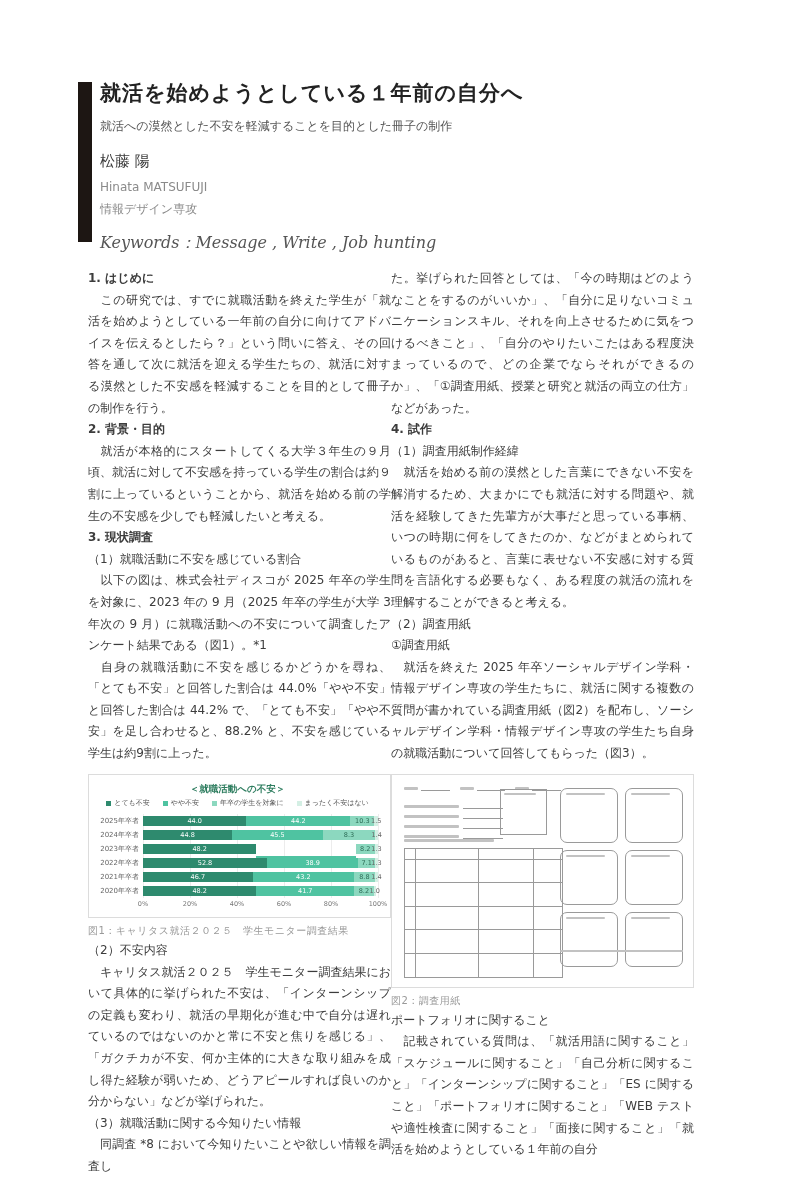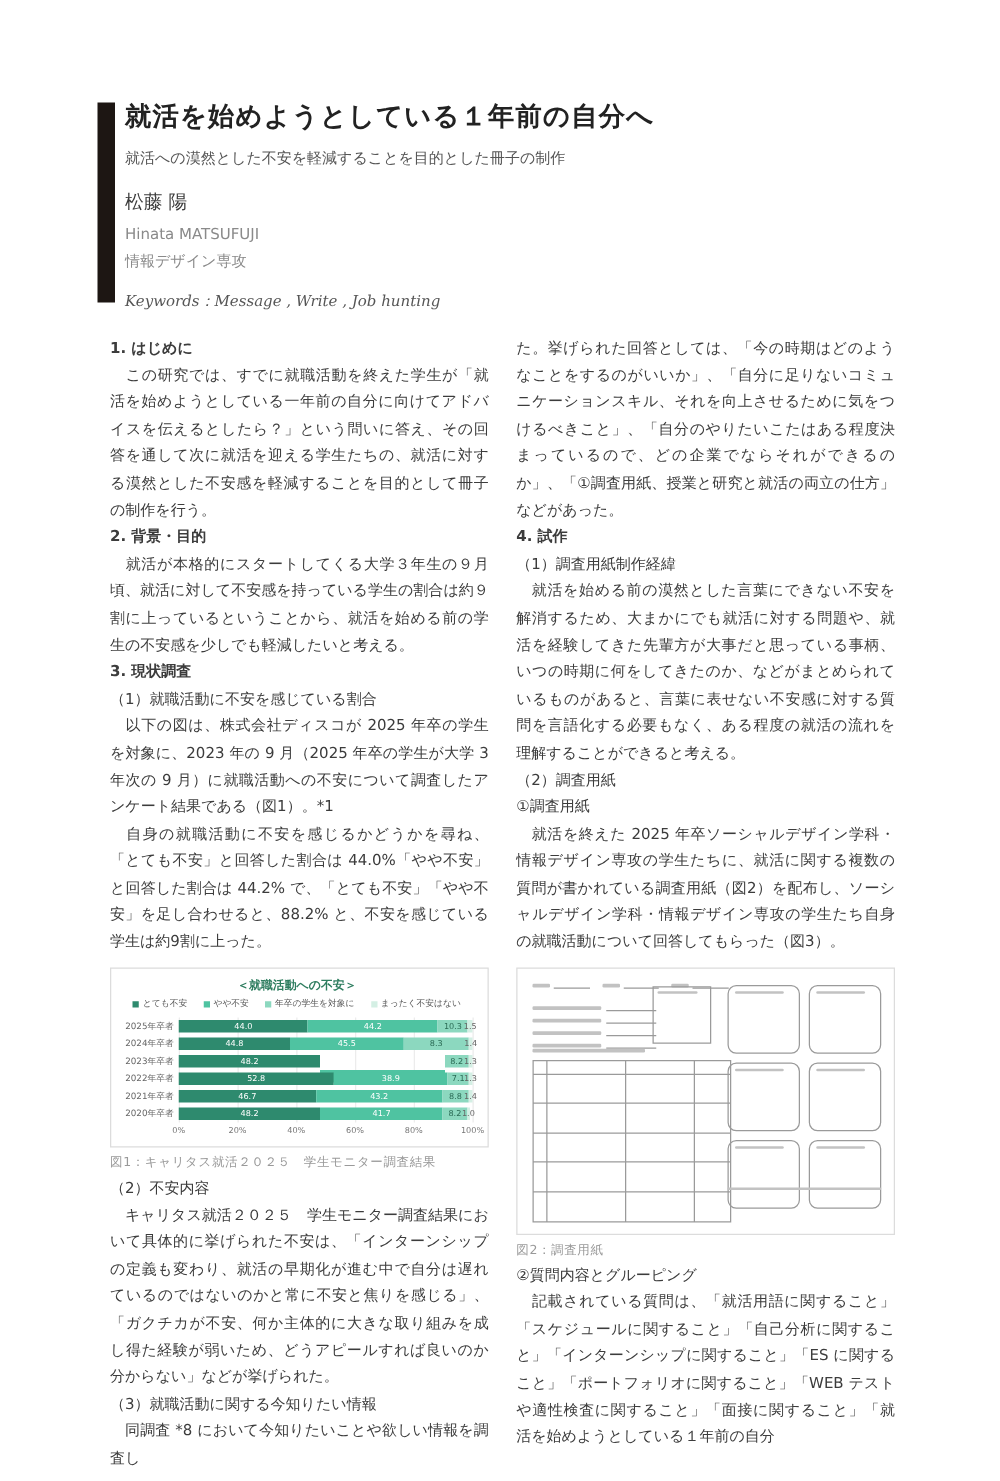--- a/index.html
+++ b/index.html
@@ -11,25 +11,25 @@
 
   
   .header { position:absolute; left:78px; top:80px; width:640px; }
   .header-bar { position:absolute; left:0; top:2px; width:14px; height:160px; background:#1d1613; }
   .header-content { margin-left:22px; }
   .title { font-size:21px; font-weight:bold; color:#222; letter-spacing:1px; line-height:1.3; }
   .subtitle { margin-top:11px; font-size:12px; color:#555; }
   .author { margin-top:17px; font-size:15px; color:#3a3a3a; }
   .author-en { margin-top:9px; font-size:12px; color:#8a8a8a; }
   .affiliation { margin-top:7px; font-size:12px; color:#8a8a8a; }
-  .keywords { margin-top:15px; font-size:12px; color:#555;
+  .keywords { margin-top:15px; font-size:16px; color:#555;
               font-family:"DejaVu Serif", serif; font-style:italic; }
 
   
-  .columns { position:absolute; left:88px; top:268px; width:628px; display:flex; gap:22px; }
+  .columns { position:absolute; left:88px; top:268px; width:628px; display:flex; }
   .col { width:303px; font-size:12px; line-height:1.8; text-align:justify; }
   .col p { margin:0; }
   .sec-head { font-weight:bold; margin:20px 0 2px; }
   .col > .sec-head:first-child, .col > p:first-child { margin-top:0; }
   .sub-head { margin-top:2px; }
   .caption { font-size:10px; color:#999; margin-top:4px; letter-spacing:0.5px; }
 
   
   .fig1 { border:1px solid #dcdcdc; margin-top:9px; padding:8px 8px 4px 4px; background:#fff; }
   .c-title { text-align:center; font-size:9.5px; font-weight:bold; color:#2e7d5f; line-height:1.2; }
@@ -351,17 +351,17 @@
             <div class="f2-box">
               <div class="tbar"></div>
             </div>
           </div>
         <div class="f2-footline">
             <div class="tbar"></div>
           </div>
       </div>
       <div class="caption">図2：調査用紙</div>
 
-      <p class="sub-head">②質問内容とグルーピング</p>
+      <p class="sub-head">ポートフォリオに関すること</p>
       <p>　記載されている質問は、「就活用語に関すること」「スケジュールに関すること」「自己分析に関すること」「インターンシップに関すること」「ES に関すること」「ポートフォリオに関すること」「WEB テストや適性検査に関すること」「面接に関すること」「就活を始めようとしている１年前の自分</p>
     </div>
   </div>
 </div>
 
 </body></html>

